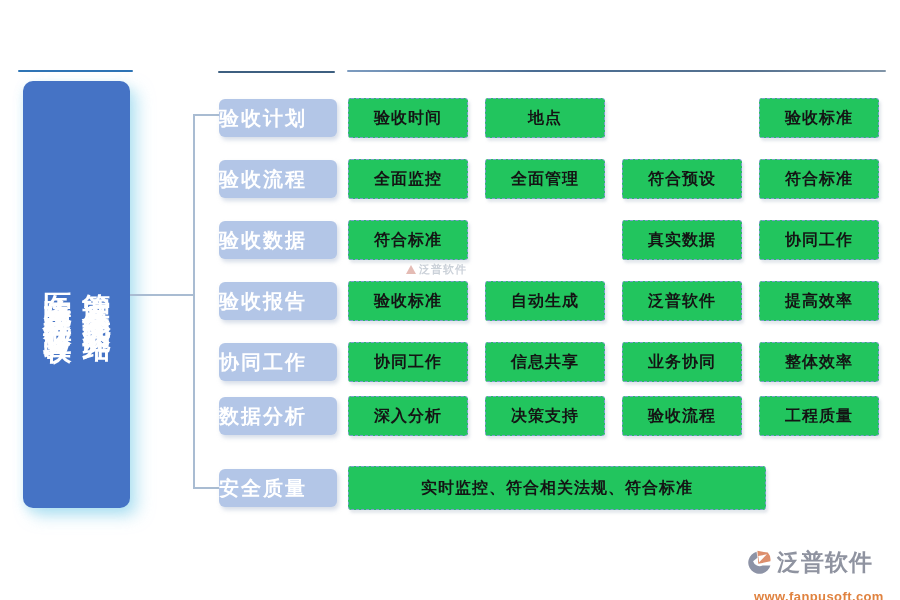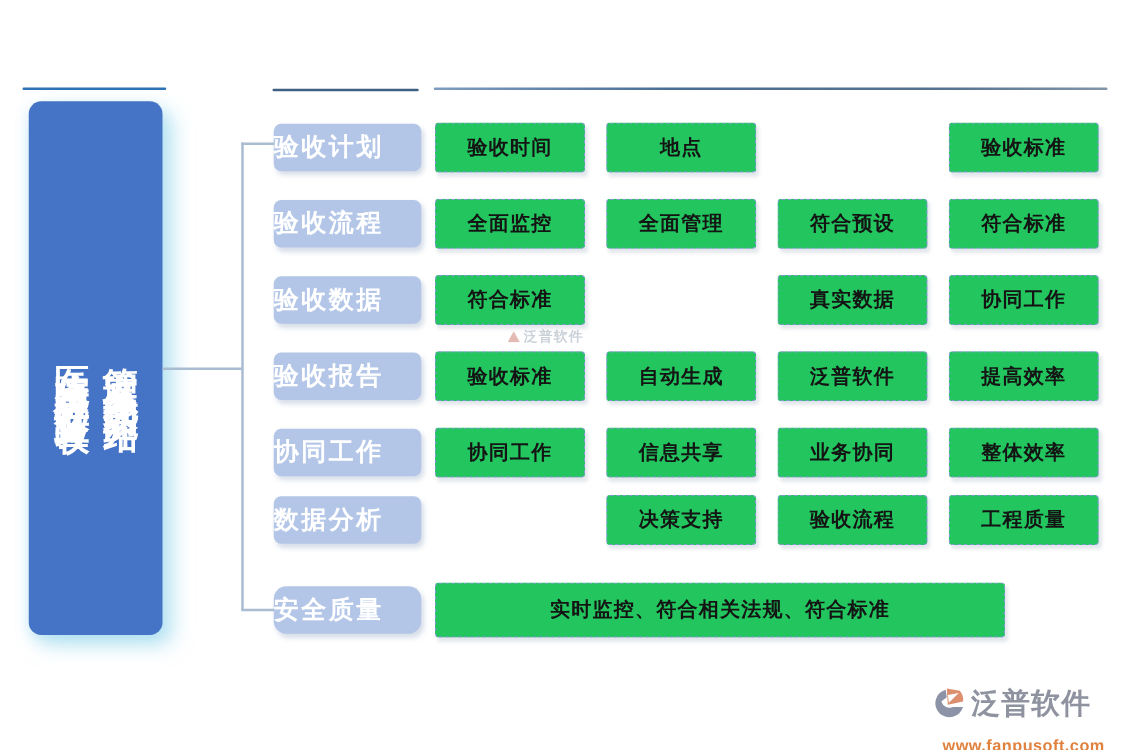--- a/index.html
+++ b/index.html
@@ -33,30 +33,30 @@
   .conn-bottom{left:193px;top:487px;width:27px;height:1.5px;}
   
   .row{position:absolute;left:0;width:900px;height:46px;}
   .row-label{
     position:absolute;left:219px;top:1px;width:118px;height:38px;
     background:#b3c6e7;border-radius:6px;
     color:#ffffff;font-weight:bold;font-size:20px;letter-spacing:2px;
     text-align:left;line-height:38px;
     box-shadow:2px 3px 4px rgba(175,190,212,.5);
   }
-  .row-wide .row-label{top:3px;border-radius:10px;}
+  .row-wide .row-label{top:3px;}
   .cell{
     position:absolute;top:0;width:120px;height:40px;box-sizing:border-box;
     background:#22c55e;border:1.6px dashed #7f9cce;border-radius:3px;
     display:flex;align-items:center;justify-content:center;
     font-weight:bold;font-size:16px;color:#141414;letter-spacing:1px;
     box-shadow:2px 3px 3px rgba(175,185,200,.35);
   }
   .c0{left:348px;} .c1{left:485px;} .c2{left:622px;} .c3{left:759px;}
-  .cell-wide{left:348px;width:456px;height:44px;}
+  .cell-wide{left:348px;width:418px;height:44px;}
   
   .watermark{
     position:absolute;left:406px;top:262px;display:flex;align-items:center;gap:3px;
     opacity:.45;pointer-events:none;
   }
   .wm-icon{width:10px;height:9px;background:#c4695b;
     clip-path:polygon(50% 0,100% 100%,0 100%);}
   .wm-text{font-size:11px;font-weight:bold;color:#8c9aab;letter-spacing:1px;}
   
   .brand{position:absolute;left:746px;top:547px;width:150px;}
@@ -117,20 +117,21 @@
   <div class="row" style="top:342px">
     <div class="row-label">协同工作</div>
     <div class="cell c0">协同工作</div>
     <div class="cell c1">信息共享</div>
     <div class="cell c3">整体效率</div>
     <div class="cell c2">业务协同</div>
   </div>
 
   <div class="row" style="top:396px">
     <div class="row-label">数据分析</div>
+    <div class="cell c0">深入分析</div>
     <div class="cell c1">决策支持</div>
     <div class="cell c2">验收流程</div>
     <div class="cell c3">工程质量</div>
   </div>
 
   <div class="row row-wide" style="top:466px">
     <div class="row-label">安全质量</div>
     <div class="cell cell-wide">实时监控、符合相关法规、符合标准</div>
   </div>
 

